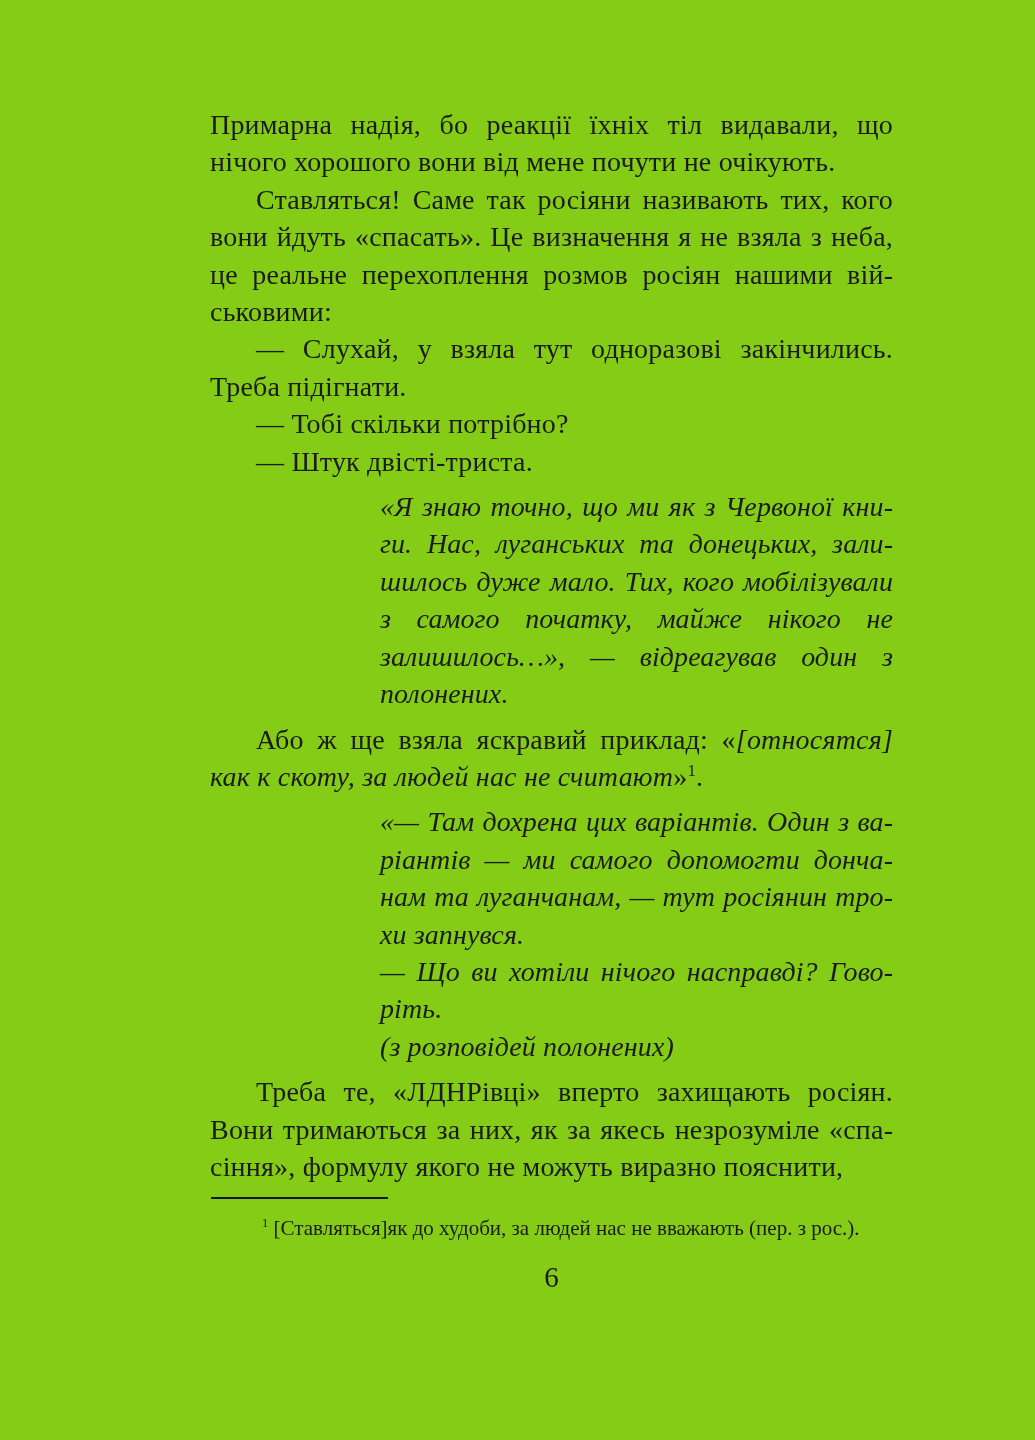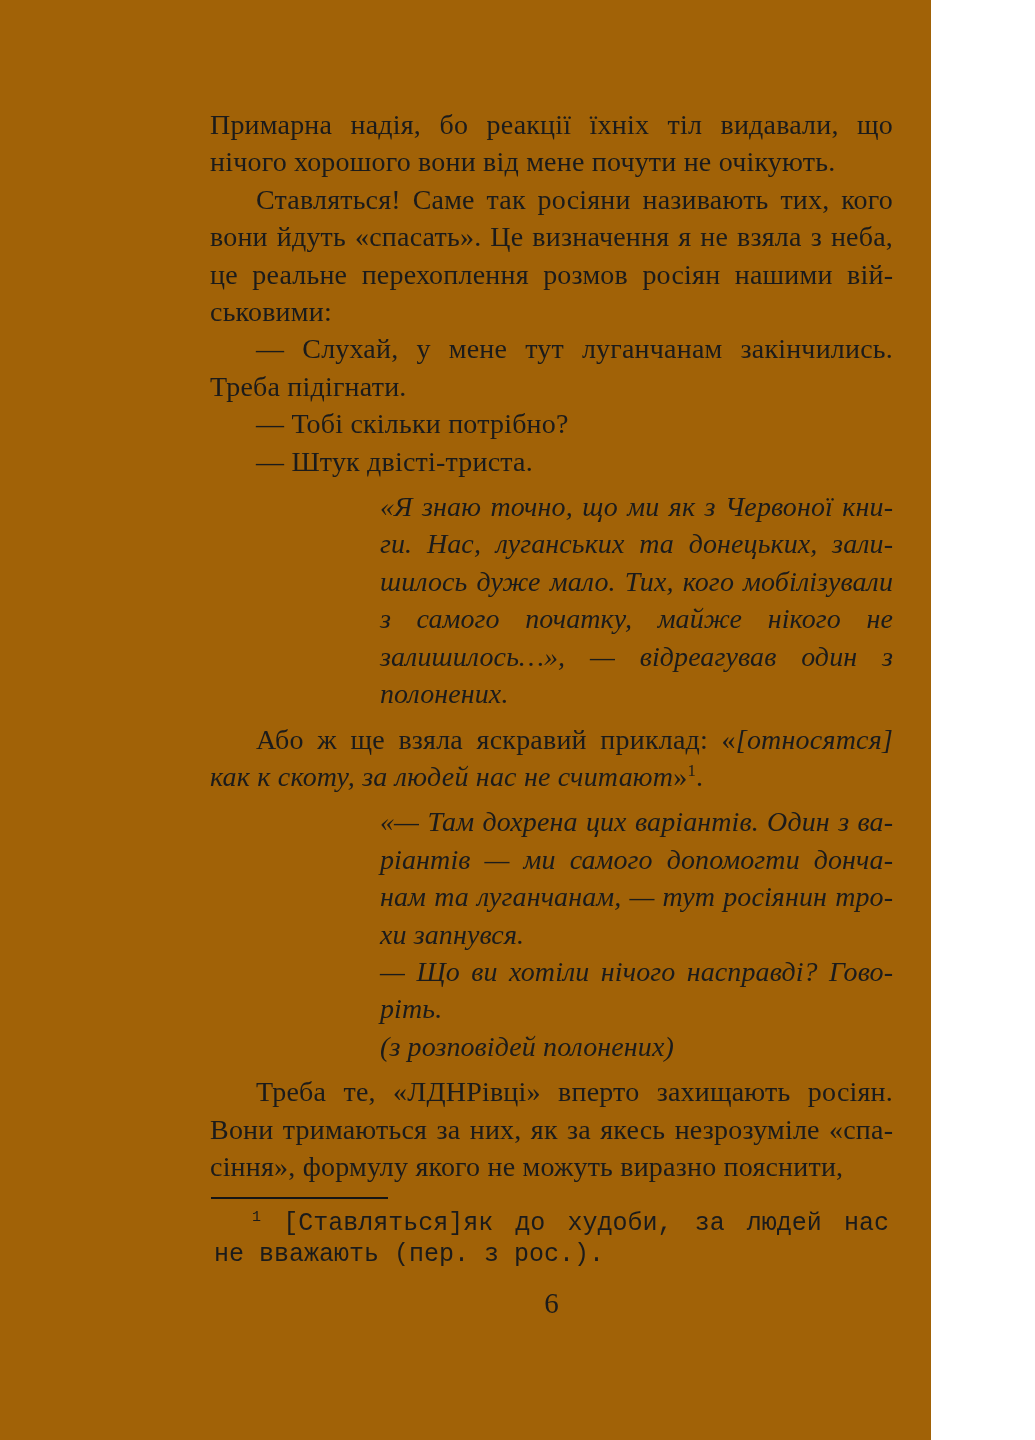--- a/index.html
+++ b/index.html
@@ -7,23 +7,23 @@
   body {
     width: 1035px;
     height: 1440px;
     background: #ffffff;
     font-family: "Liberation Serif", serif;
     color: #1b1b1b;
     overflow: hidden;
   }
   .page {
     position: relative;
-    width: 931px;
+    width: 1035px;
     height: 1440px;
-    background: #a16207;
+    background: #84cc16;
   }
   .text-block {
     position: absolute;
     left: 210px;
     top: 106px;
     width: 683px;
   }
   .p {
     margin: 0;
     font-size: 28px;
@@ -44,44 +44,43 @@
     line-height: 0;
     vertical-align: super;
   }
   .footnote-rule {
     width: 177px;
     height: 2px;
     background: #151515;
     margin: 12px 0 9px 1px;
   }
   .footnote {
-    margin: 4px;
-    font-size: 25px;
+    margin: 14px;
+    font-size: 21px;
     line-height: 31px;
     text-indent: 38px;
     text-align: justify;
-    font-family: Liberation Mono, monospace;
   }
   .page-number {
     margin-top: 17px;
     text-align: center;
     font-size: 29px;
   }
 </style>
 </head>
 <body>
 
 <div class="page">
   <div class="text-block">
 
     <p class="p">Примарна надія, бо реакції їхніх тіл видавали, що нічого хорошого вони від мене почути не очікують.</p>
 
     <p class="p indent">Ставляться! Саме так росіяни називають тих, кого вони йдуть «спасать». Це визначення я не взяла з неба, це реальне перехоплення розмов росіян нашими вій­ськовими:</p>
 
-    <p class="p indent">— Слухай, у мене тут луганчанам закінчились. Треба підігнати.</p>
+    <p class="p indent">— Слухай, у взяла тут одноразові закінчились. Треба підігнати.</p>
 
     <p class="p indent">— Тобі скільки потрібно?</p>
 
     <p class="p indent">— Штук двісті-триста.</p>
 
     <blockquote class="quote">
       <p class="p">«Я знаю точно, що ми як з Червоної кни­ги. Нас, луганських та донецьких, зали­шилось дуже мало. Тих, кого мобілізували з самого початку, майже нікого не залиши­лось…», — відреагував один з полонених.</p>
     </blockquote>
 
     <p class="p indent"><span>Або ж ще взяла яскравий приклад: «</span><em>[относятся] как к скоту, за людей нас не считают</em><span>»</span><sup>1</sup><span>.</span></p>

